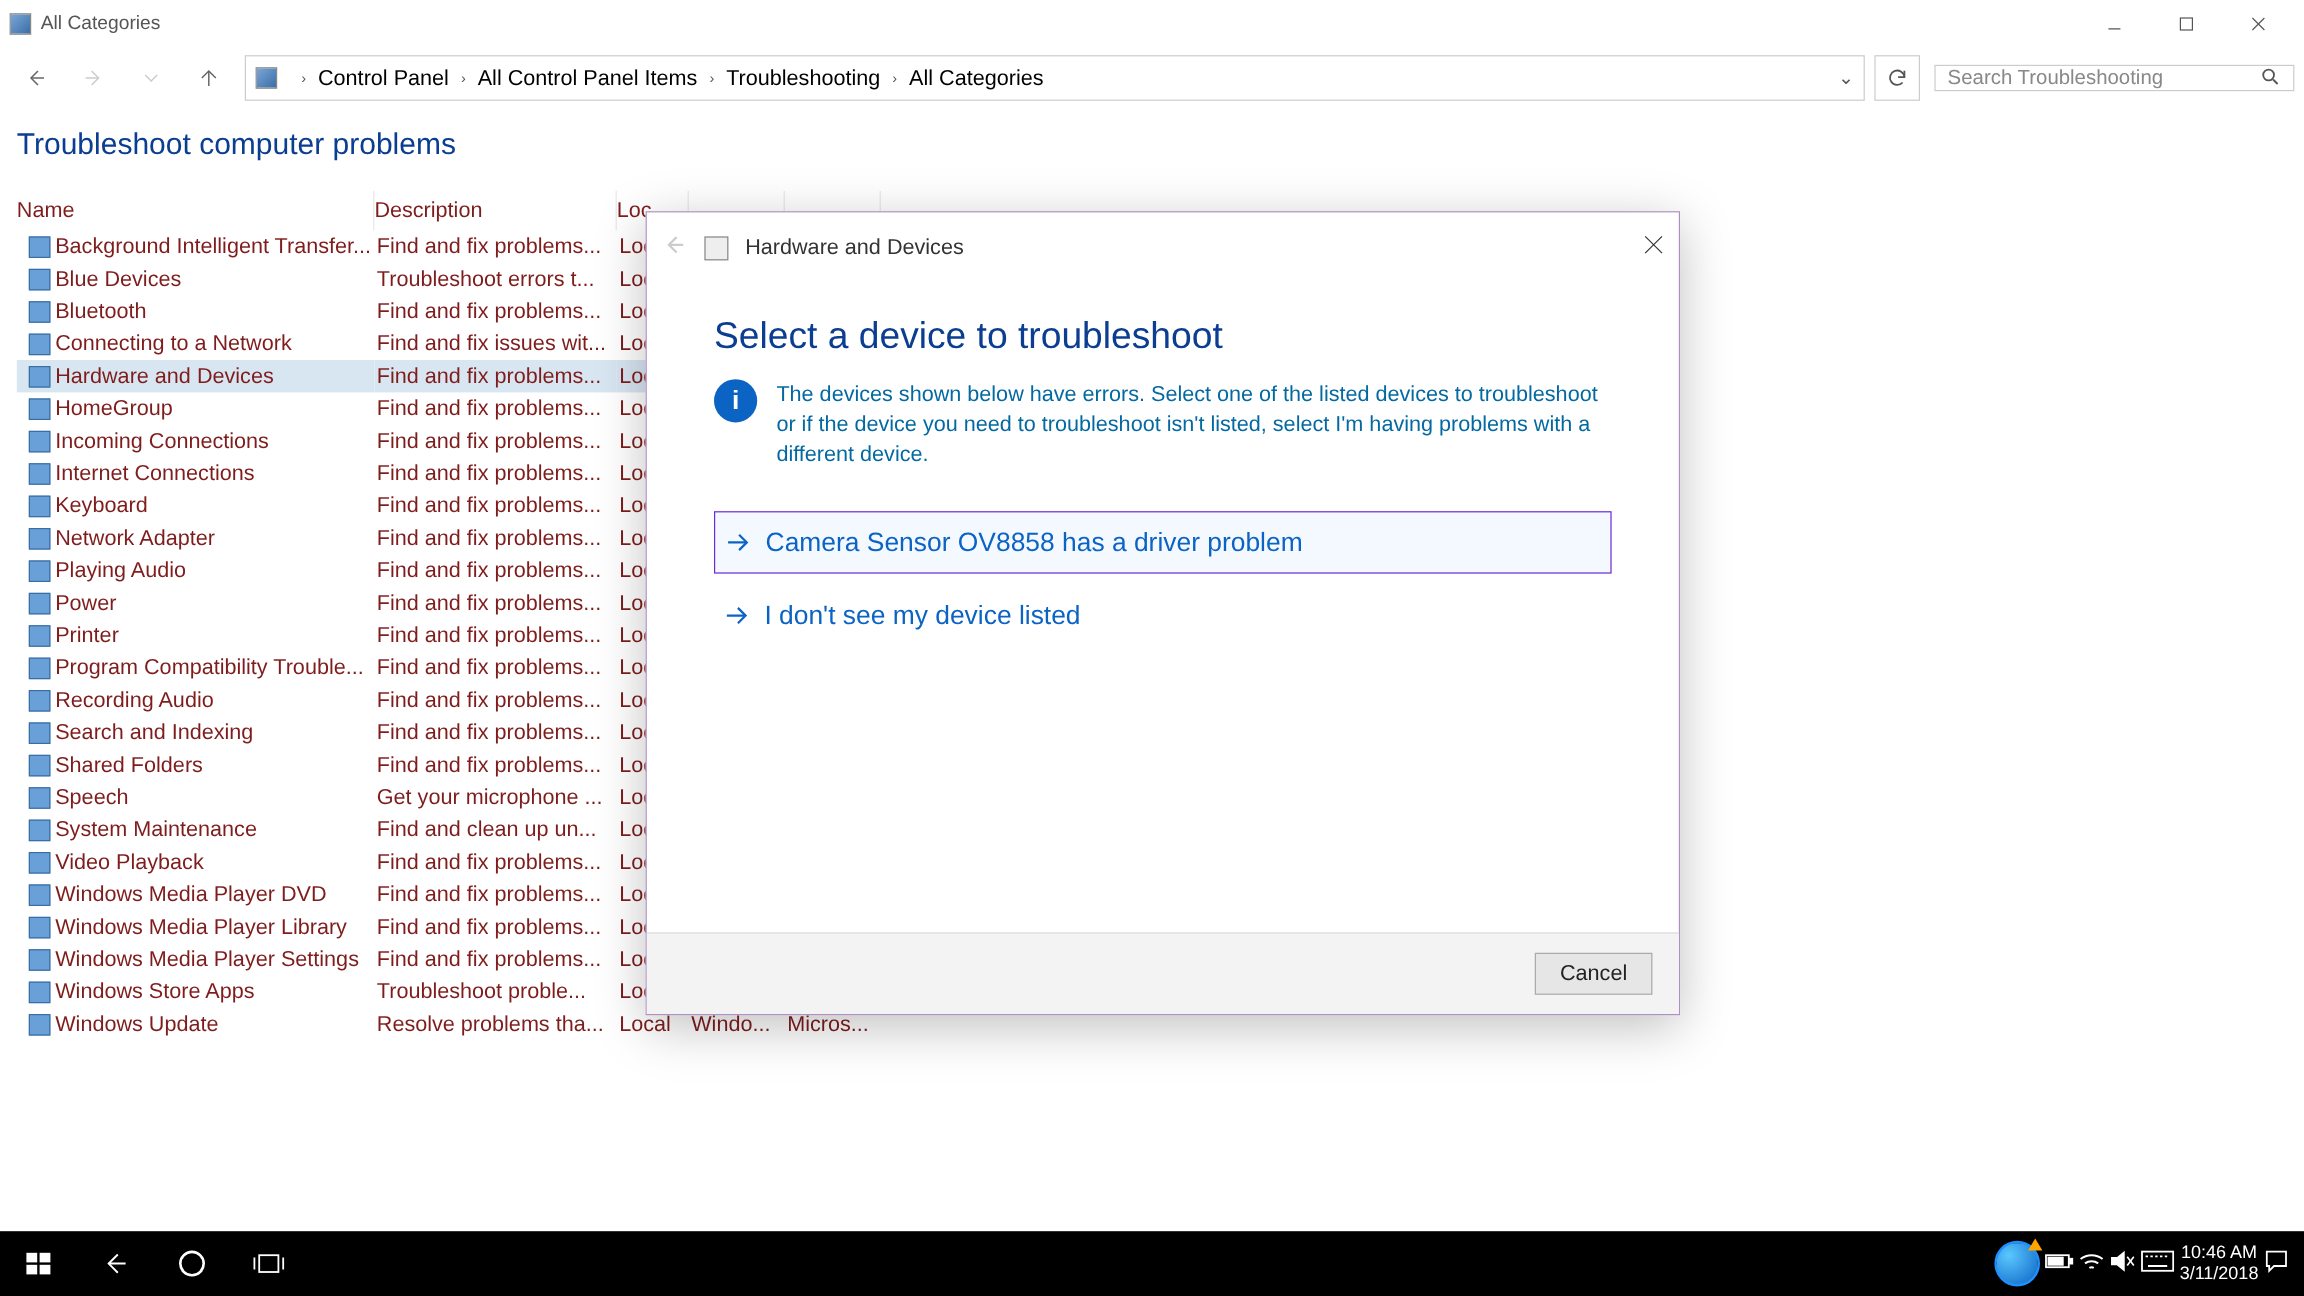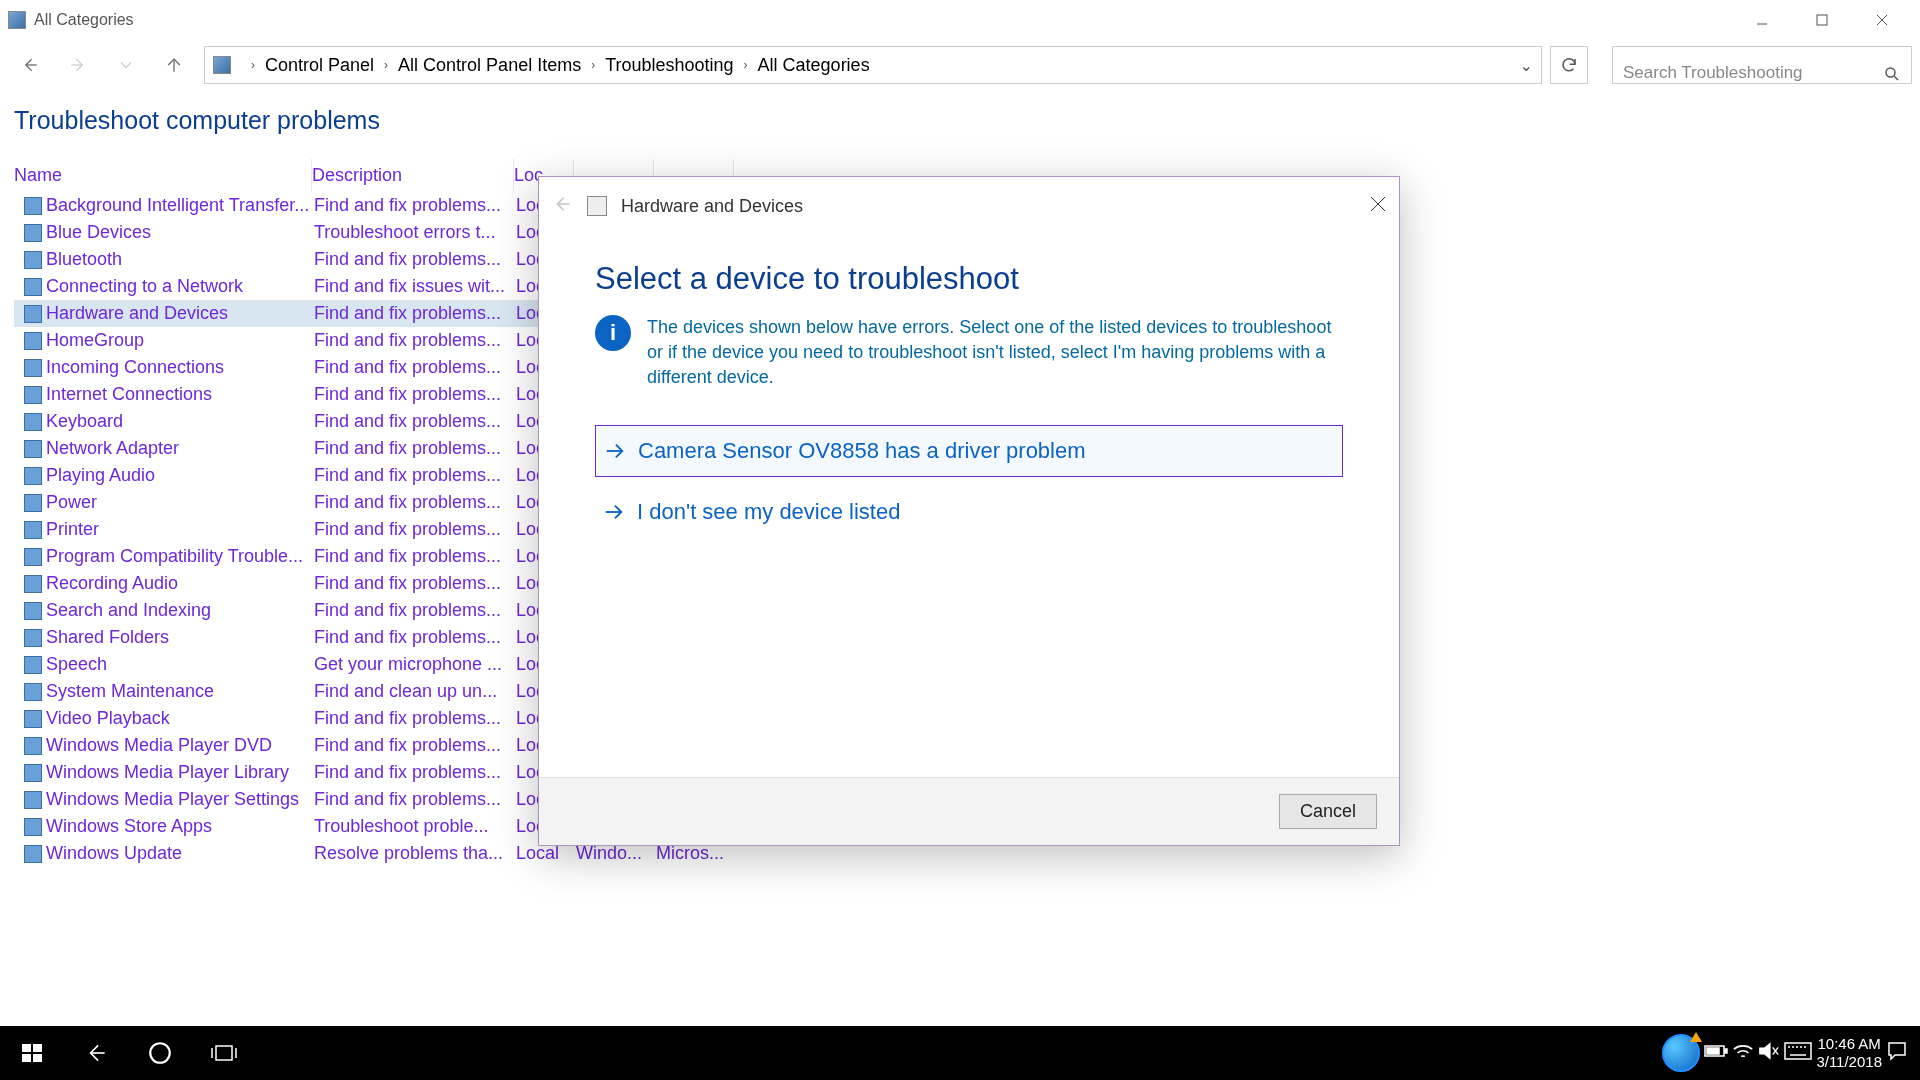--- a/index.html
+++ b/index.html
@@ -18,31 +18,31 @@
   .navbar { display: flex; align-items: center; height: 50px; padding: 0 8px; gap: 4px; }
   .nav-arrow { width: 44px; height: 44px; display: flex; align-items: center; justify-content: center; color: #666; }
   .nav-arrow.disabled { color: #ccc; }
   .nav-arrow svg { width: 20px; height: 20px; stroke: currentColor; fill: none; stroke-width: 1.5; }
   .breadcrumb-box { flex: 1; display: flex; align-items: center; border: 1px solid #ccc; height: 38px; padding: 0 8px; margin: 0 4px; }
   .breadcrumb-box .bc-icon { width: 18px; height: 18px; margin-right: 10px; background: linear-gradient(135deg,#7aa6d8,#3b6ea5); border: 1px solid #888; }
   .breadcrumb-box .bc-chev { margin: 0 10px; color: #555; font-size: 12px; }
   .breadcrumb-box .bc-item { color: #000; font-size: 18px; }
   .breadcrumb-box .spacer { flex: 1; }
   .refresh-box { width: 38px; height: 38px; border: 1px solid #ccc; display: flex; align-items: center; justify-content: center; }
-  .search-box { width: 300px; height: 38px; border: 1px solid #ccc; display: flex; align-items: flex-end; padding: 0 10px; margin-left: 20px; }
+  .search-box { width: 300px; height: 22px; border: 1px solid #ccc; display: flex; align-items: flex-start; padding: 0 10px; margin-left: 8px; }
   .search-box input { border: none; outline: none; flex: 1; font-size: 17px; color: #888; background: transparent; }
   .search-box input::placeholder { color: #888; }
   .search-box .search-icon { width: 18px; height: 18px; }
 
   
   .content { padding: 16px 0 0 14px; }
   .page-title { color: #0b3e91; font-size: 25px; font-weight: 400; margin-bottom: 24px; }
 
   
-  .list-table { display: grid; grid-template-columns: 298px 202px 60px 80px 80px; font-size: 18px; color: #6d28d9; }
+  .list-table { display: grid; grid-template-columns: 298px 202px 60px 80px 80px; font-size: 18px; color: #7f1d1d; }
   .list-header { border-right: 1px solid #e8e8e8; padding: 6px 0 6px 0; font-weight: 400; }
   .list-table .row { display: contents; }
   .list-cell { padding: 3px 4px 3px 2px; white-space: nowrap; overflow: hidden; text-overflow: ellipsis; }
   .row.selected .list-cell { background: #d8e6f2; }
   .row .name-cell { display: flex; align-items: center; gap: 4px; padding-left: 10px; }
   .row .name-cell .row-icon { width: 18px; height: 18px; flex-shrink: 0; background: #6aa0d8; border: 1px solid #3b6ea5; }
 
   
   .dialog-backdrop { position: absolute; left: 0; top: 0; width: 100%; height: 100%; pointer-events: none; }
   .dialog { position: absolute; left: 538px; top: 176px; width: 862px; height: 670px; background: #fff; border: 1px solid #b090c0; box-shadow: 0 10px 40px rgba(0,0,0,0.25); display: flex; flex-direction: column; }

